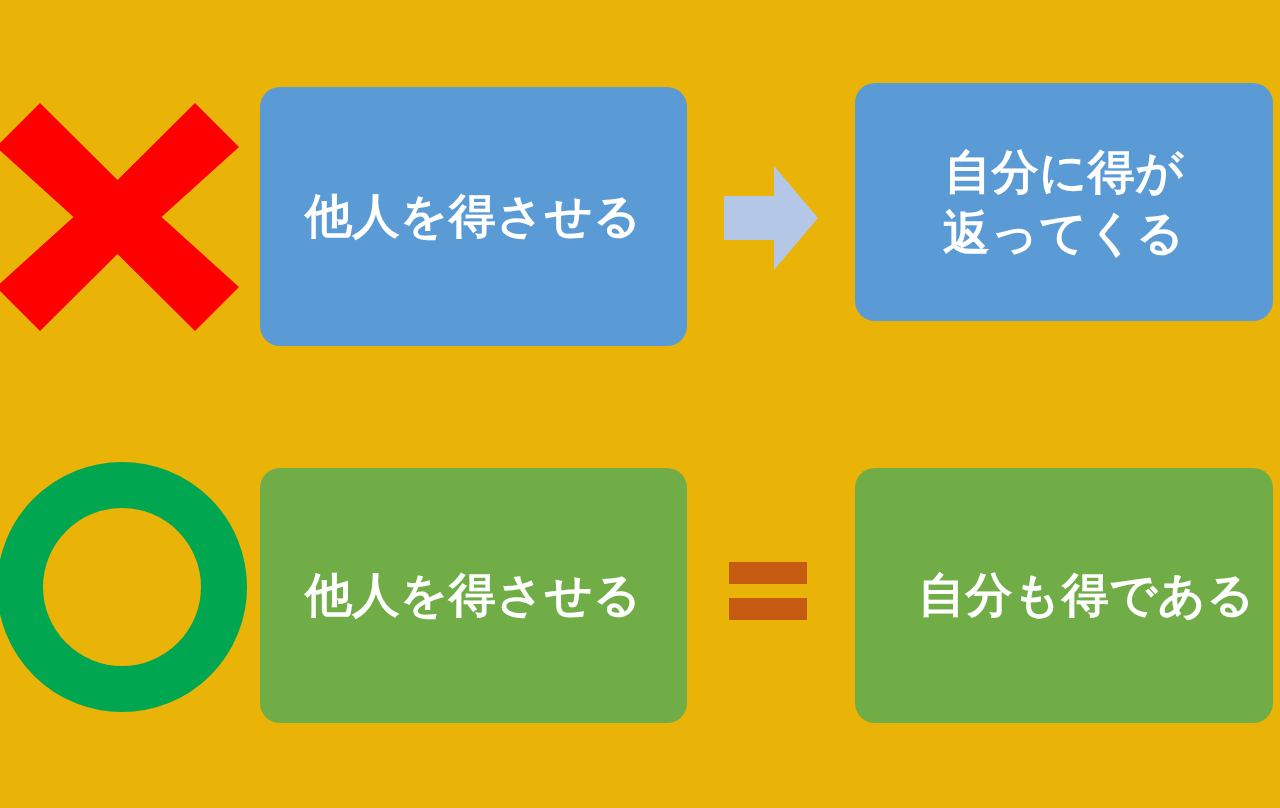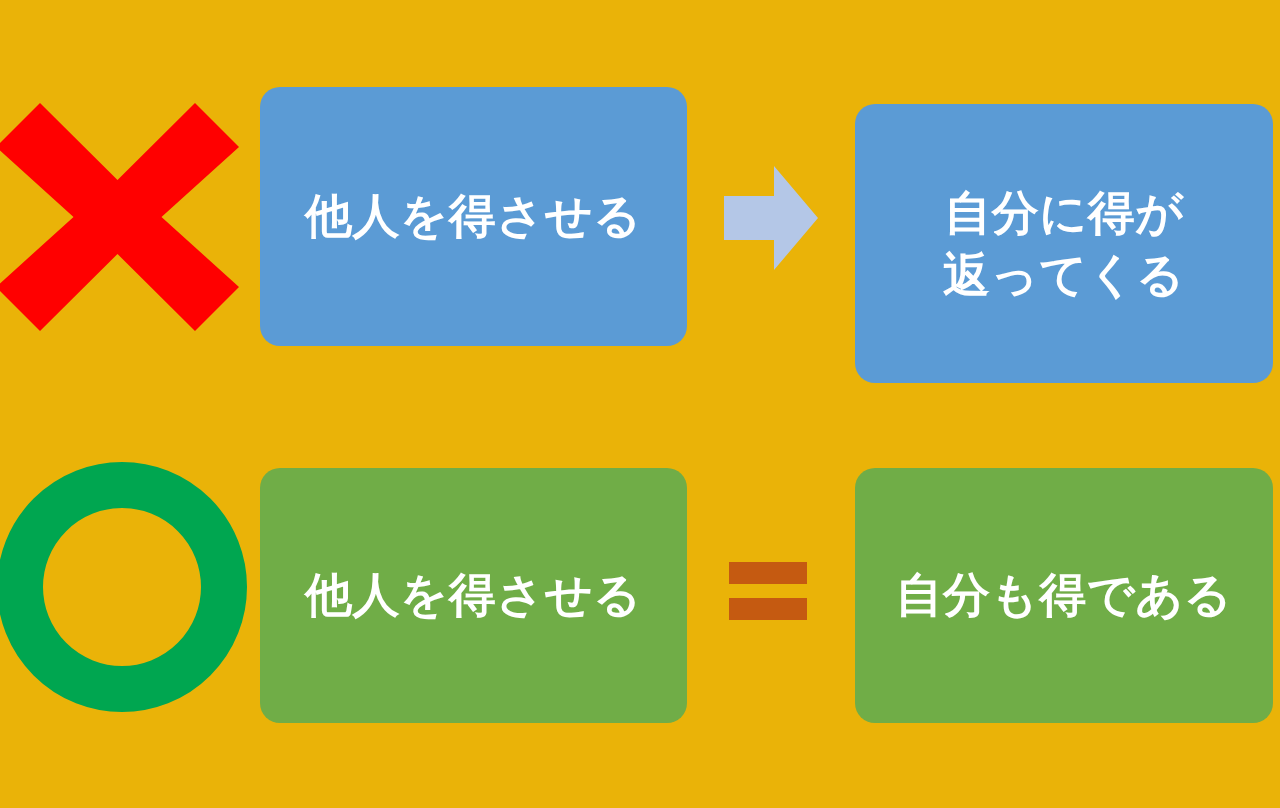--- a/index.html
+++ b/index.html
@@ -42,35 +42,35 @@
   }
 
   
   .row-bad .concept-box { background: #5B9BD5; }
 
   #box-bad-cause {
     left: 260px;  top: 87px;
     width: 427px; height: 259px;
   }
   #box-bad-effect {
-    left: 855px;  top: 104px;
-    width: 418px; height: 279px;
+    left: 855px;  top: 83px;
+    width: 418px; height: 238px;
   }
   #box-bad-effect .box-text { line-height: 1.30; }
 
   
   .row-good .concept-box { background: #70AD47; }
 
   #box-good-cause {
     left: 260px;  top: 468px;
     width: 427px; height: 255px;
   }
   #box-good-effect {
     left: 855px;  top: 468px;
-    width: 418px; height: 255px;
+    width: 418px; height: 255px; justify-content: flex-end;
   }
 
   
   #x-mark {
     position: absolute;
     left: -4px; top: 103px;
     width: 243px; height: 228px;
   }
   
   #o-mark {

